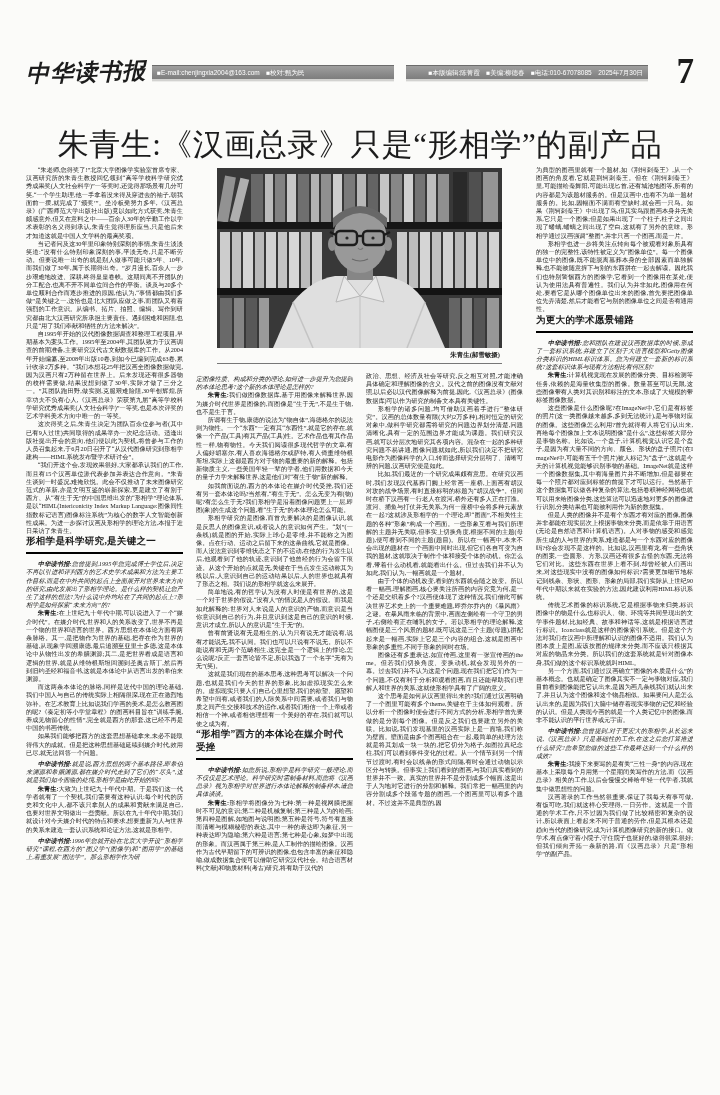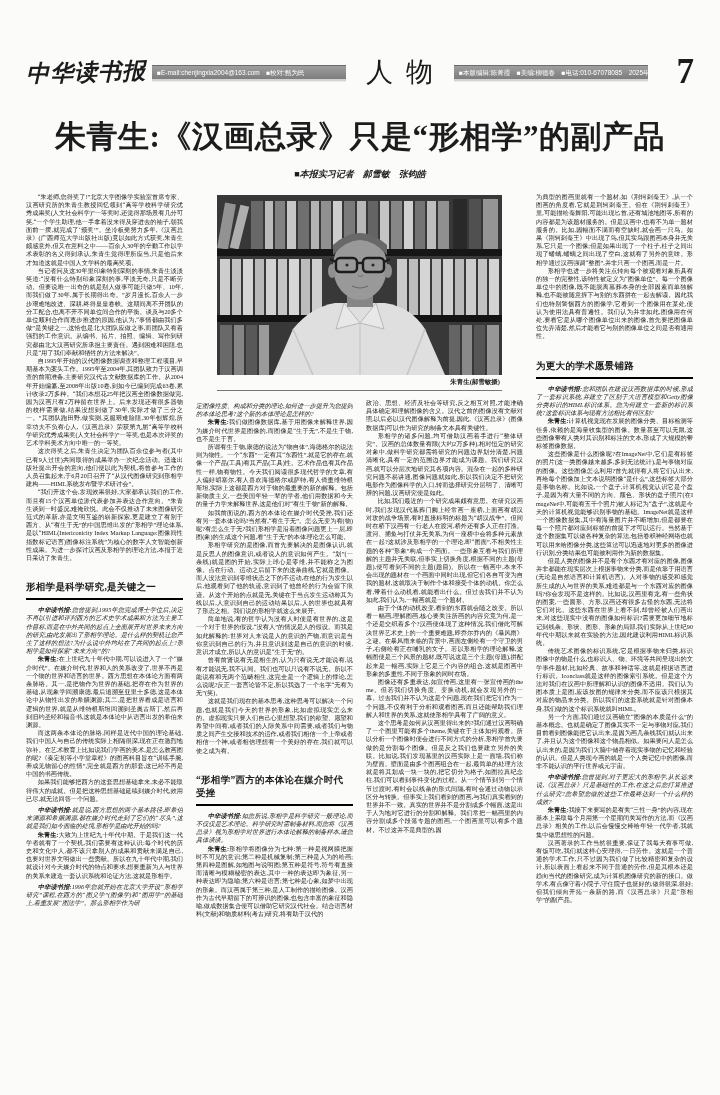--- a/index.html
+++ b/index.html
@@ -11,58 +11,56 @@
   .logo{font-size:23px;font-weight:900;font-style:italic;letter-spacing:1px;white-space:nowrap;
         transform:rotate(-1.5deg);flex:0 0 auto;}
   .hbar{flex:1 1 0;height:13px;line-height:13px;background:linear-gradient(#9f9f9f,#7d7d7d);
         color:#fff;font-size:6.5px;font-family:"Liberation Sans","DejaVu Sans",sans-serif;
         white-space:nowrap;overflow:hidden;padding:0 5px;margin:0 6px;
         border-top:1px solid #6b6b6b;box-shadow:0 2px 0 #d2d2d0,0 3px 0 #ececea;}
   .hbar.right{text-align:right;}
   .section-title{font-size:27px;letter-spacing:13px;padding:0 2px 0 14px;white-space:nowrap;}
   .page-num{font-size:35px;font-weight:bold;width:40px;text-align:right;flex:0 0 auto;}
   
-  .headline{text-align:center;font-size:31px;font-weight:700;letter-spacing:.5px;margin:24px 0 0;}
+  .headline{text-align:center;font-size:31px;font-weight:400;letter-spacing:.5px;margin:32px 0 0;}
   .byline{text-align:center;font-size:9px;font-style:italic;font-weight:bold;margin:10px 0 12px;}
   
   .body-grid{display:grid;grid-template-columns:157px 327px 157px;column-gap:13px;
              padding:0 26px;height:858px;overflow:hidden;}
   .col{overflow:hidden;height:858px;}
   .mid{overflow:hidden;}
   .mid-cols{display:grid;grid-template-columns:1fr 1fr;column-gap:13px;height:640px;overflow:hidden;}
   .mid-col{overflow:hidden;}
   
   .photo-wrap{width:285px;margin:2px auto 0;}
   .photo{display:block;width:285px;height:180px;}
   .photo-caption{text-align:right;font-size:6.5px;font-weight:bold;padding:3px 2px 3px;}
   .photo-rule{border-bottom:1px solid #777;margin:0 0 8px;}
   
   .blk{margin:0;font-size:6.2px;line-height:8.2px;text-align:justify;word-break:break-all;
        text-indent:1.9em;}
   .blk.open{text-indent:0;}
   .blk.q{font-style:italic;margin-top:3px;}
   .blk .lbl{font-weight:bold;}
-  .subhead{font-size:9.5px;font-weight:bold;margin:19px 0 6px;padding:0 0 4px;
+  .subhead{font-size:9.5px;font-weight:bold;margin:0 0 6px;padding:0 0 4px;
            border-bottom:2px solid #000;text-indent:0;letter-spacing:.3px;}
 </style>
 </head>
 <body>
 
 <div class="page">
 
   <div class="header">
     <div class="logo">中华读书报</div>
     <div class="hbar">■E-mail:chenjingxia2004@163.com　■校对:甄为民</div>
-    <div class="section-title">人物</div>
     <div class="hbar right">■本版编辑:陈菁霞　■美编:柳德春　■电话:010-67078085　2025年7月30日</div>
     <div class="page-num">7</div>
   </div>
 
   <h1 class="headline">朱青生:《汉画总录》只是“形相学”的副产品</h1>
-  <div class="byline">■本报实习记者　郝雪敏　张钧皓</div>
 
   <div class="body-grid">
 
     <div class="col">
       <p class="blk p">“朱老师,您得奖了!”北京大学图像学实验室首席专家、汉画研究所的朱青生教授回忆领到“高等学校科学研究优秀成果奖(人文社会科学)”一等奖时,还觉得那场景有几分可笑,“一个学生助理,他一手拿着没来得及穿进去的袖子,朝我面前一摆,就完成了‘颁奖’”。坐冷板凳努力多年,《汉画总录》(广西师范大学出版社出版)竟以如此方式获奖,朱青生颇感意外,但又在意料之中——百余人30年的辛勤工作以学术表彰的名义得到承认,朱青生觉得理所应当,只是他后来才知道这就是中国人文学科的最高奖项。</p>
       <p class="blk p">当记者问及这30年里印象特别深刻的事情,朱青生淡淡笑道:“没有什么特别印象深刻的事,平淡无奇,只是不断劳动。但要说唯一出奇的就是别人做事可能只做5年、10年,而我们做了30年,属于长期得出奇。”岁月漫长,百余人一步步艰难地改进、深耕,终得皇皇卷帙。这期间离不开团队的分工配合,也离不开不同单位间合作的平衡。谈及与20多个单位顺利合作而逐步推进的原因,他认为,“事情都由我们多做”是关键之一,这恰也是北大团队应做之事,而团队又有着强烈的工作意识。从编书、拓片、拍照、编辑、写作到研究都由北大汉画研究所承担主要责任。遇到困难和困阻,也只是“用了我们奉献和牺牲的方法来解决”。</p>
       <p class="blk p">自1995年开始的汉代图像数据调查和整理工程项目,早期基本为案头工作。1995年至2004年,其团队致力于汉画调查的前期准备,主要研究汉代古文献数据库的工作。从2004年开始编纂,至2008年出版10卷,到如今已编到完成63卷,累计收录2万多种。“我们本想花25年把汉画全图像数据做完,因为汉画只有2万种留在世界上。后来发现还有很多器物的校样需要做,结果没想到做了30年,实际才做了三分之一。”其团队跑田野,做实测,克服艰难险阻,30年创辉煌,所幸功夫不负有心人,《汉画总录》荣获第九届“高等学校科学研究优秀成果奖(人文社会科学)”一等奖,也是本次评奖的艺术学科美术方向中唯一的一等奖。</p>
       <p class="blk p">这次得奖之后,朱青生决定为团队百余位参与者(其中已有9人过世)共同取得的成果举办一次纪念活动。适逢出版社提出开会的意向,他们便以此为契机,将曾参与工作的人员召集起来,于6月20日召开了“从汉代图像研究到形相学建构——HIML系统发布暨学术研讨会”。</p>
       <p class="blk p">“我们开这个会,发现效果很好,大家都承认我们的工作,而且有15个汉画单位派代表参加并表达合作意向。”朱青生谈到一时盛况,难掩欣悦。此会不仅推动了未来图像研究范式的革新,亦是文明互鉴的崭新探索,更是建立了有别于西方、从“有生于无”的中国思维出发的“形相学”理论体系,是以“HIML(Intericonicity Index Markup Language:图像间性指数标记语言)图像标注系统”为核心的数字人文智能创新性成果。为进一步探讨汉画及形相学的理论方法,本报于近日采访了朱青生。</p>
       <h3 class="subhead">形相学是科学研究,是关键之一</h3>

